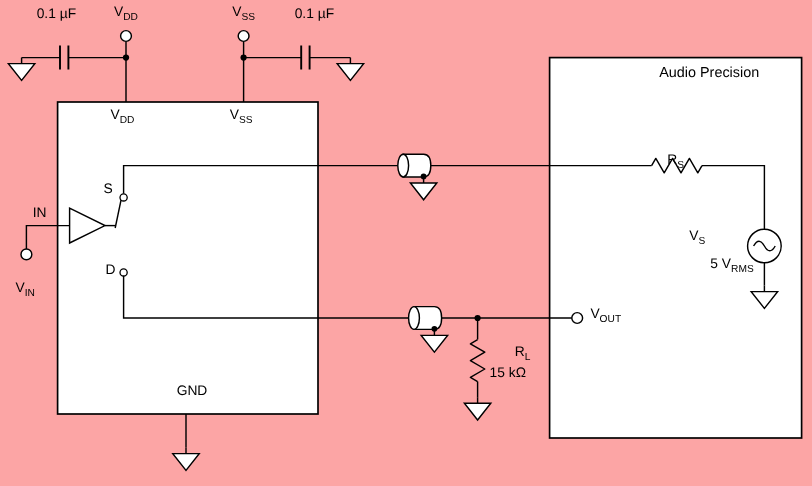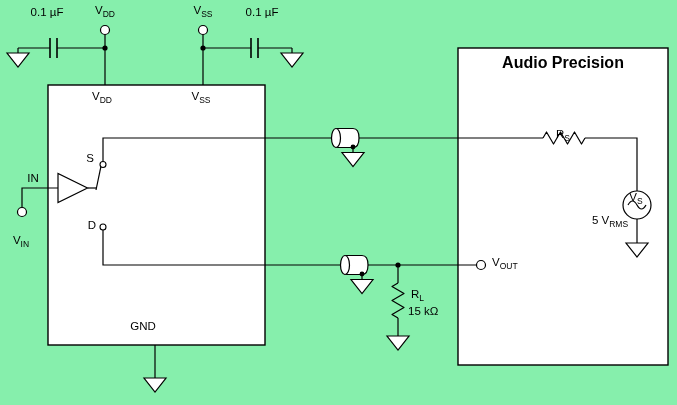--- a/index.html
+++ b/index.html
@@ -1,33 +1,33 @@
 <!DOCTYPE html>
 <html><head>
 <meta charset="utf-8">
 <style>
   html,body{margin:0;padding:0;background:#fff;}
   .canvas{
     position:relative;
     width:677px;height:405px;
-    background:#86efac;
+    background:#fca5a5;
     font-family:"Liberation Sans",sans-serif;
     overflow:hidden;
   }
   .canvas svg{position:absolute;left:0;top:0;}
   .lbl{
     position:absolute;
     font-size:11.5px;
     color:#000;
     white-space:nowrap;
     line-height:1.15;
   }
   .lbl sub{font-size:8.5px;line-height:1;text-align:right;}
   .c{transform:translateX(-50%);}
-  .b{font-weight:bold;font-size:16px;}
+  .b{font-weight:normal;font-size:12px;margin-left:28px;}
 </style>
 </head>
 <body>
 
 <div class="canvas">
 
   <svg width="677" height="405" viewBox="0 0 677 405">
     <defs>
       <g id="gnd-sym" stroke="#000" stroke-width="1.2" fill="none">
         <path d="M0 0 V5"></path>
@@ -97,30 +97,30 @@
     <use href="#gnd-sym" transform="translate(637,238)"></use>
   </svg>
 
   <span class="lbl c" style="left:47px;top:6px">0.1 µF</span>
   <span class="lbl c" style="left:105px;top:4px"><span>V</span><sub>DD</sub></span>
   <span class="lbl c" style="left:203px;top:4px"><span>V</span><sub>SS</sub></span>
   <span class="lbl c" style="left:262px;top:6px">0.1 µF</span>
 
   <span class="lbl c" style="left:102px;top:90px"><span>V</span><sub>DD</sub></span>
   <span class="lbl c" style="left:201px;top:90px"><span>V</span><sub>SS</sub></span>
-  <span class="lbl c" style="left:143px;top:320px">GND</span>
+  <span class="lbl c" style="left:160px;top:320px">GND</span>
 
   <span class="lbl c" style="left:33px;top:172px">IN</span>
   <span class="lbl c" style="left:21px;top:234px"><span>V</span><sub>IN</sub></span>
   <span class="lbl c" style="left:90px;top:152px">S</span>
   <span class="lbl c" style="left:92px;top:219px">D</span>
 
   <span class="lbl c b" style="left:563px;top:54px">Audio Precision</span>
   <span class="lbl c" style="left:563px;top:128px"><span>R</span><sub>S</sub></span>
-  <span class="lbl c" style="left:636px;top:191px"><span>V</span><sub>S</sub></span>
+  <span class="lbl c" style="left:581px;top:191px"><span>V</span><sub>S</sub></span>
   <span class="lbl c" style="left:610px;top:214px"><span>5 V</span><sub>RMS</sub></span>
 
-  <span class="lbl" style="left:411px;top:288px"><span>R</span><sub>L</sub></span>
+  <span class="lbl" style="left:429px;top:288px"><span>R</span><sub>L</sub></span>
   <span class="lbl" style="left:408px;top:305px">15 kΩ</span>
 
   <span class="lbl" style="left:492px;top:256px"><span>V</span><sub>OUT</sub></span>
 
 </div>
 
 </body></html>

